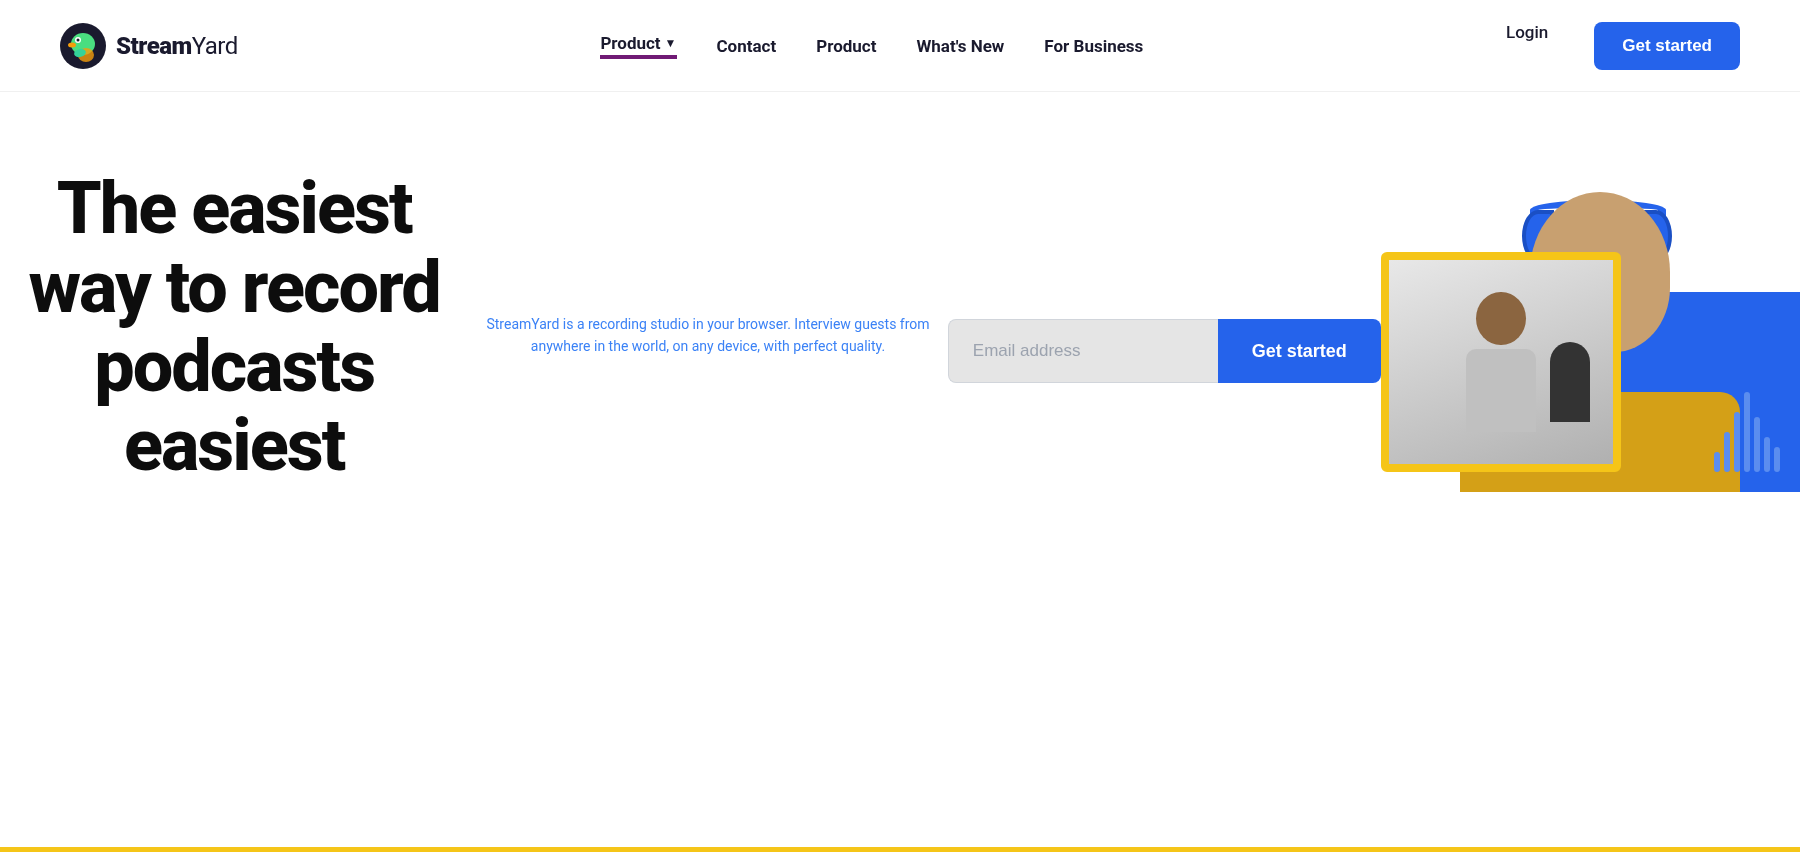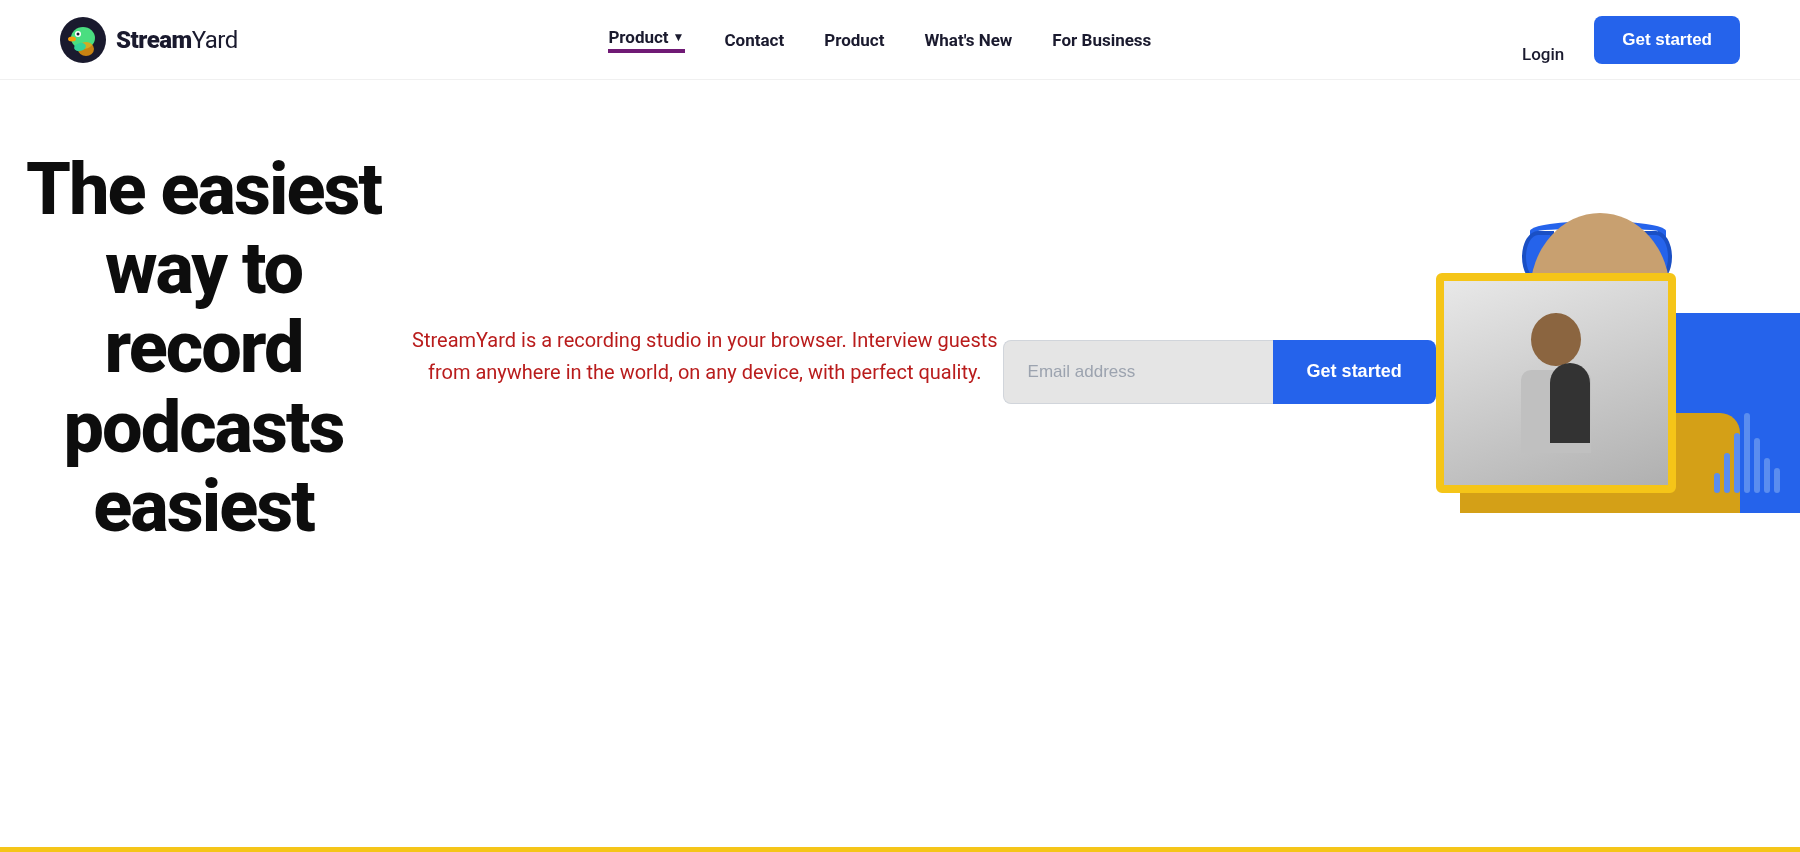--- a/index.html
+++ b/index.html
@@ -15,21 +15,21 @@
       min-height: 852px;
       overflow-x: hidden;
     }
 
     
     header {
       display: flex;
       align-items: center;
       justify-content: space-between;
       padding: 0 60px;
-      height: 80px;
+      height: 92px;
       background: #ffffff;
       border-bottom: 1px solid #f0f0f0;
     }
 
     .logo-area {
       display: flex;
       align-items: center;
       gap: 10px;
       cursor: pointer;
     }
@@ -77,22 +77,22 @@
       gap: 4px;
     }
 
     .chevron-down {
       font-size: 12px;
       margin-top: 1px;
     }
 
     .header-right {
       display: flex;
-      align-items: flex-end;
-      gap: 30px;
+      align-items: flex-start;
+      gap: 46px;
     }
 
     .login-link {
       font-size: 17px;
       color: #1a1a2e;
       cursor: pointer;
       font-weight: 500;
     }
 
     .get-started-btn-nav {
@@ -119,22 +119,22 @@
     .hero-title {
       font-size: 72px;
       font-weight: 800;
       color: #0d0d0d;
       line-height: 1.1;
       max-width: 860px;
       letter-spacing: -2px;
     }
 
     .hero-subtitle {
-      font-size: 20px;
-      color: #b91c1c;
+      font-size: 14px;
+      color: #3b82f6;
       margin-top: 16px;
       max-width: 600px;
       line-height: 1.6;
     }
 
     
     .email-form {
       display: flex;
       align-items: center;
       gap: 0;

